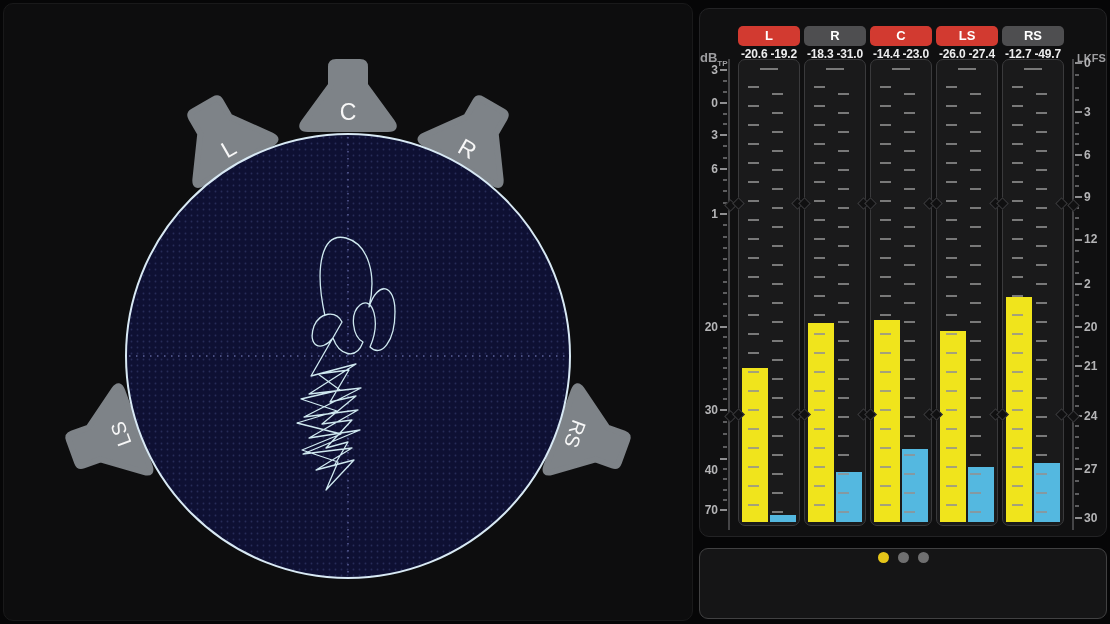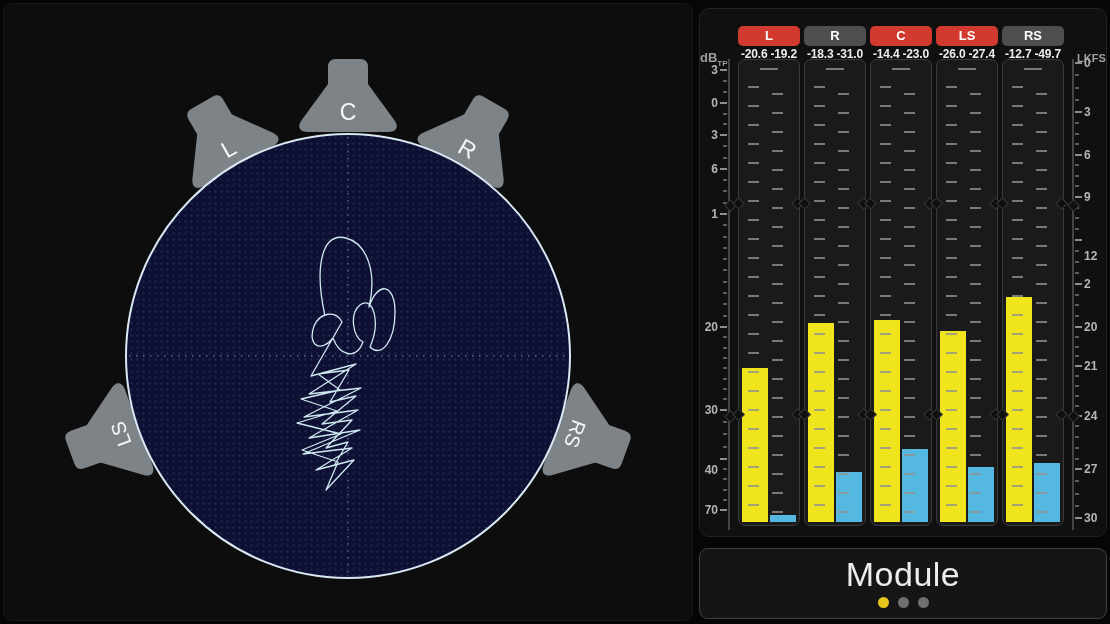--- a/index.html
+++ b/index.html
@@ -168,21 +168,21 @@
         <div class="slab" style="top: 92px;">6</div>
         <div class="tickm" style="top: 101.465px;"></div>
         <div class="tickm" style="top: 111.93px;"></div>
         <div class="tickm" style="top: 122.395px;"></div>
         <div class="tickM" style="top: 132.86px;"></div>
         <div class="slab" style="top: 133.86px;">9</div>
         <div class="tickm" style="top: 143.67px;"></div>
         <div class="tickm" style="top: 154.48px;"></div>
         <div class="tickm" style="top: 165.29px;"></div>
         <div class="tickM" style="top: 176.1px;"></div>
-        <div class="slab" style="top: 193px;">12</div>
+        <div class="slab" style="top: 176px;">12</div>
         <div class="tickm" style="top: 187.025px;"></div>
         <div class="tickm" style="top: 197.95px;"></div>
         <div class="tickm" style="top: 208.875px;"></div>
         <div class="tickM" style="top: 219.8px;"></div>
         <div class="slab" style="top: 220.8px;">2</div>
         <div class="tickm" style="top: 230.61px;"></div>
         <div class="tickm" style="top: 241.42px;"></div>
         <div class="tickm" style="top: 252.23px;"></div>
         <div class="tickM" style="top: 263.04px;"></div>
         <div class="slab" style="top: 264.04px;">20</div>
@@ -504,21 +504,20 @@
           </div>
           <div class="notch" style="top: 189.72px; left: -4px;"></div>
           <div class="notch" style="top: 189.72px; left: 55px;"></div>
           <div class="notch" style="top: 401.32px; left: -4px;"></div>
           <div class="notch" style="top: 401.32px; left: 55px;"></div>
         </div>
       </div>
   </section>
 
   <section class="panel module-panel">
-    <div class="module-title">Module</div>
     <div class="module-dots" id="module-dots">
         <span class="pdot active"></span>
         <span class="pdot"></span>
         <span class="pdot"></span>
       </div>
   </section>
 
 </div>
 
 </body></html>

